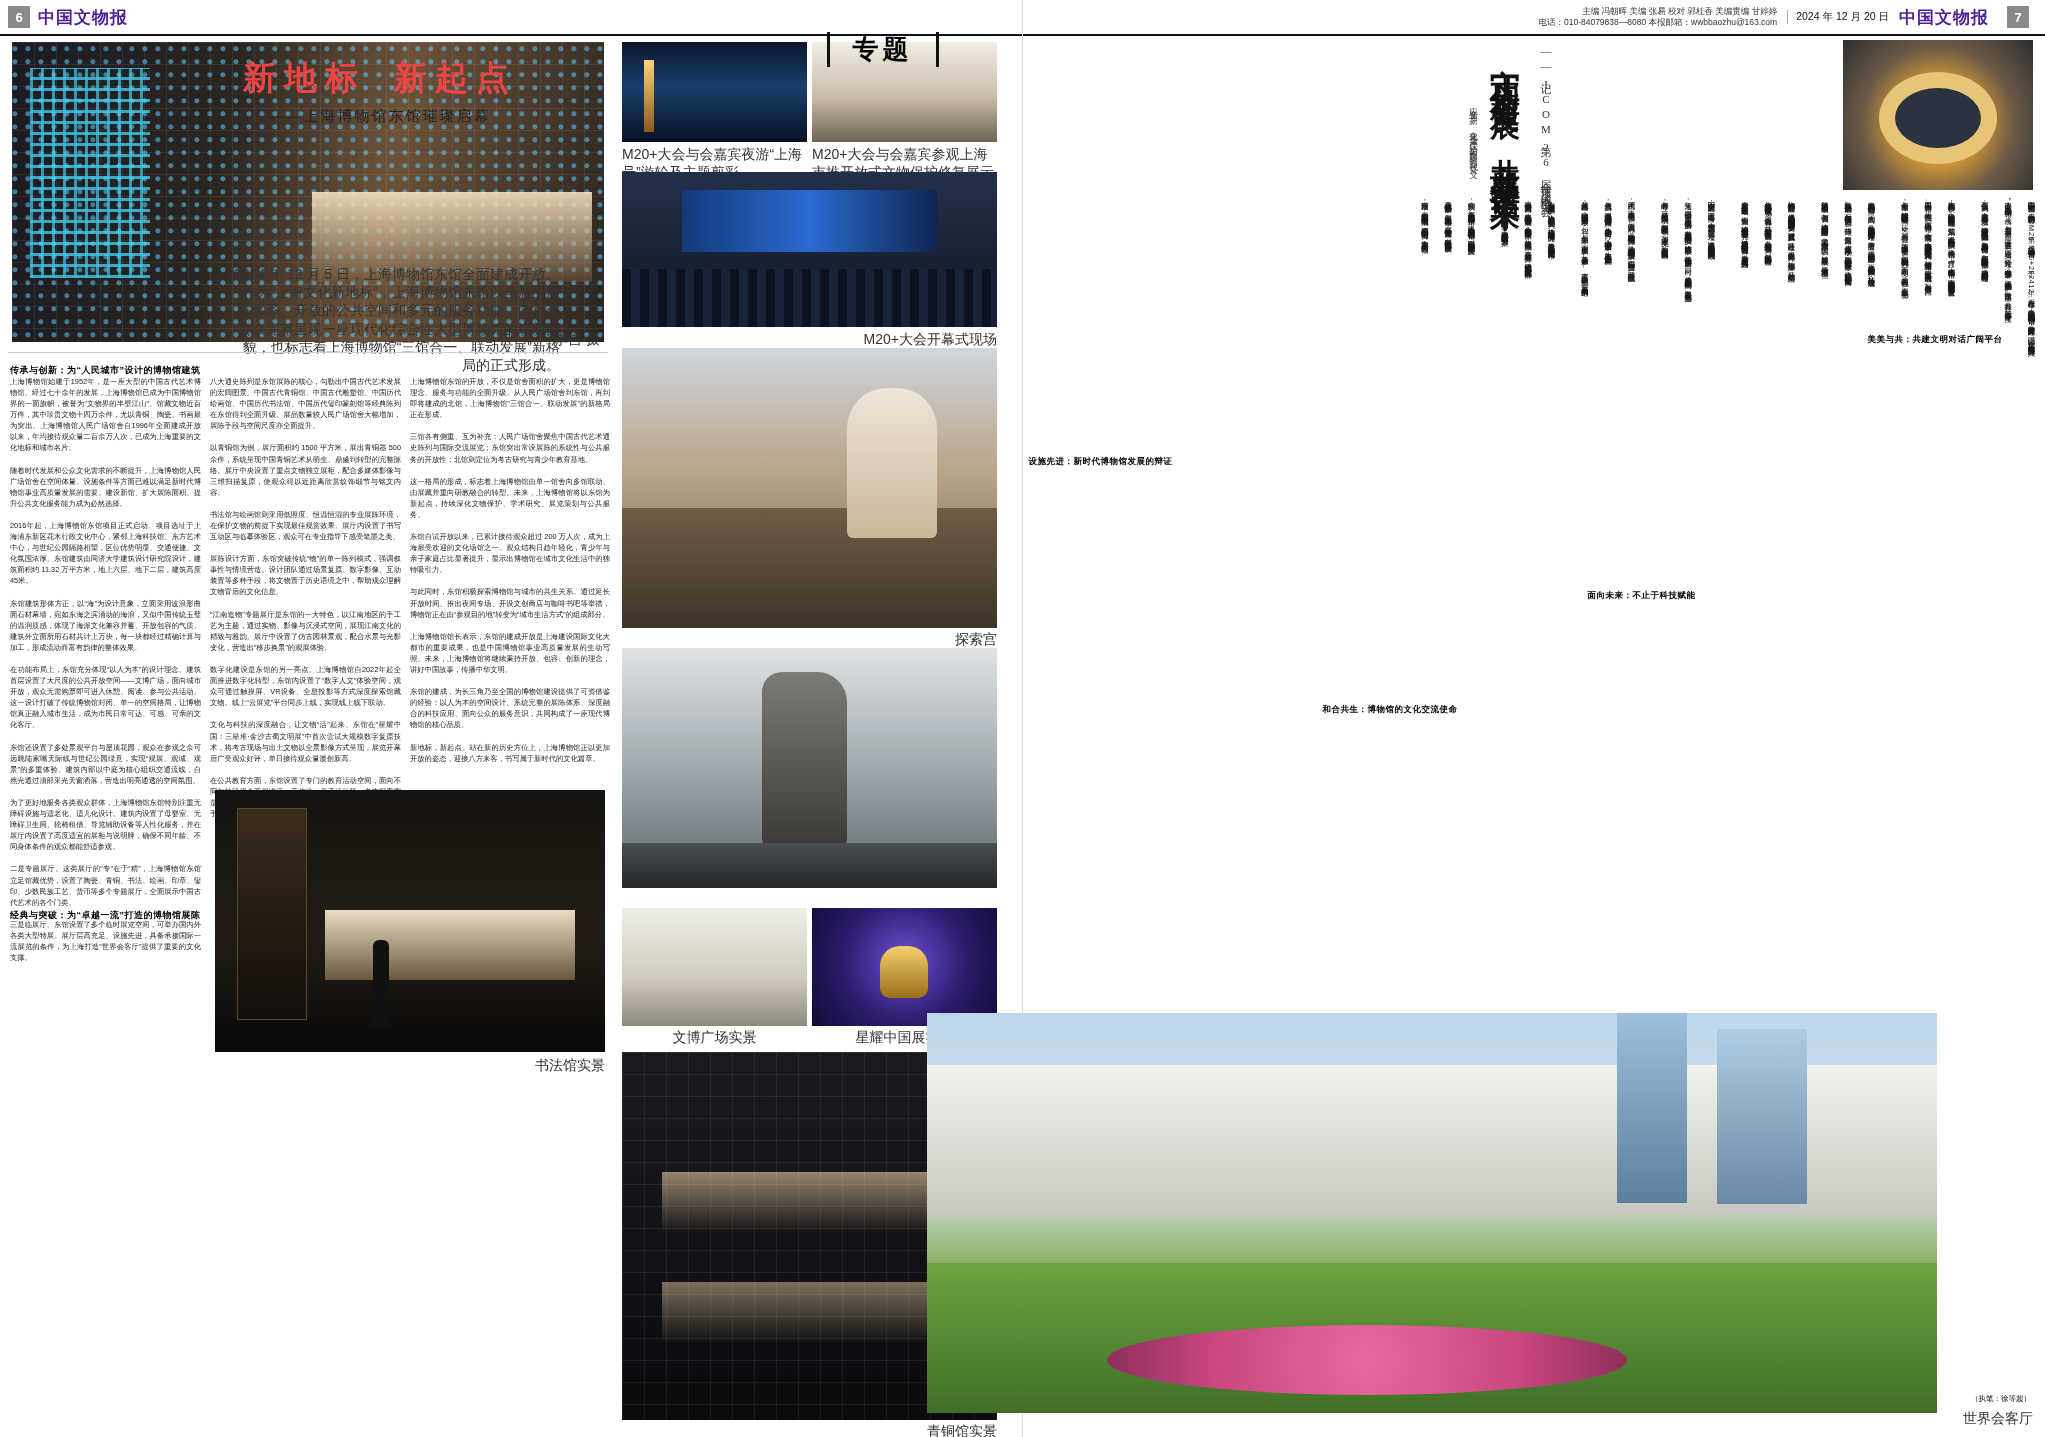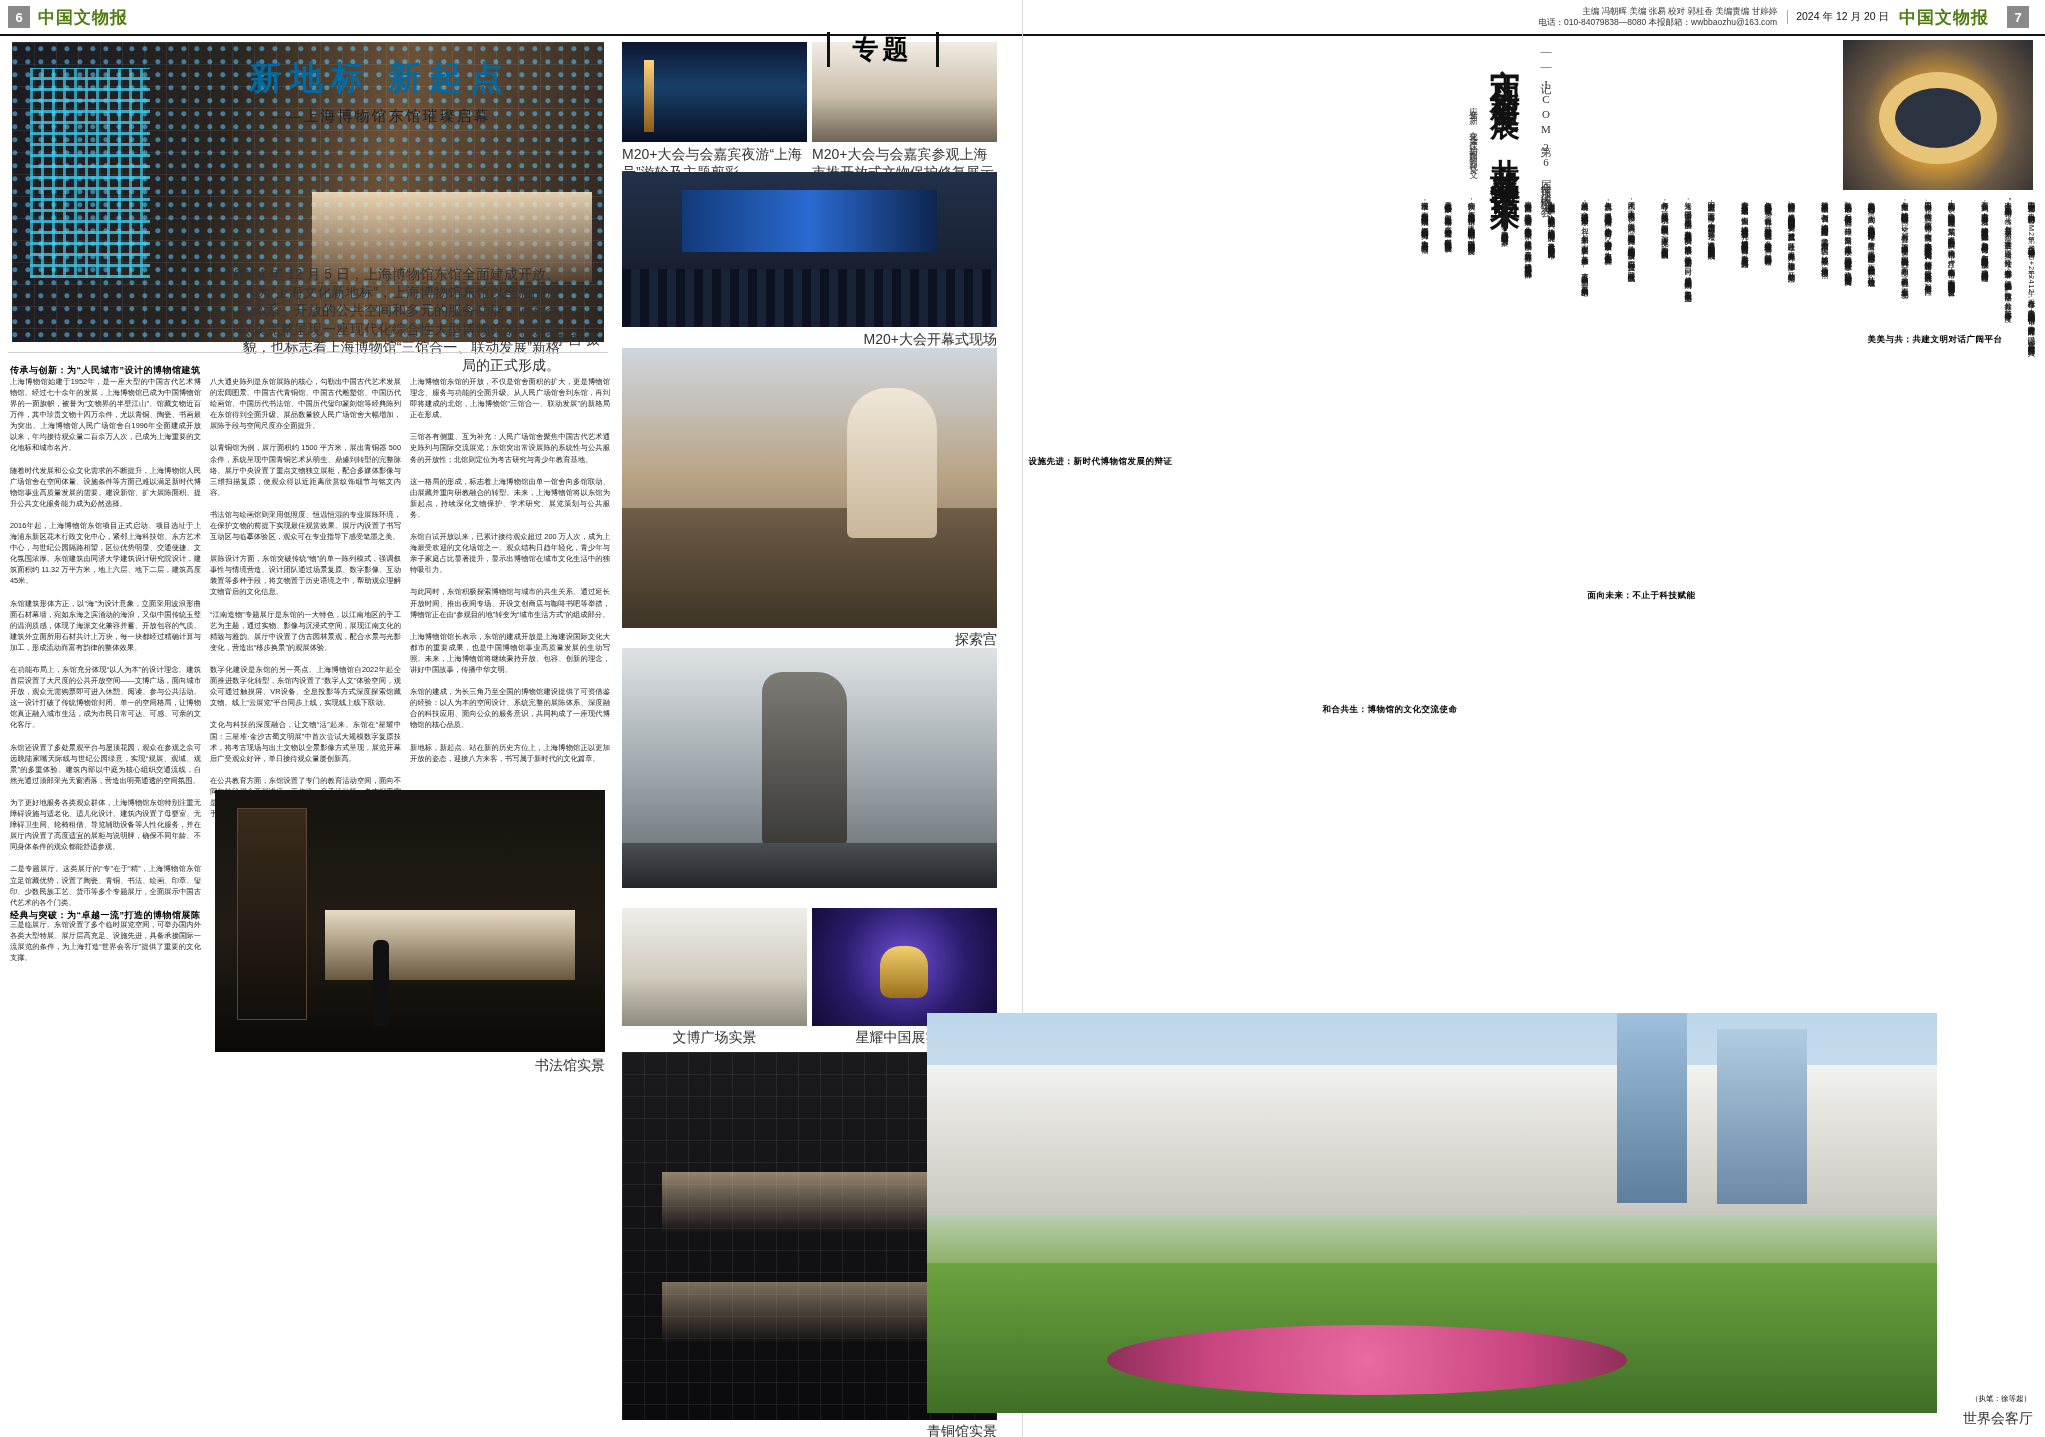--- a/index.html
+++ b/index.html
@@ -6,39 +6,39 @@
   body{font-family:"Liberation Sans","DejaVu Sans",sans-serif;}
   .page{width:2045px;height:1437px;background:#ffffff;position:relative;overflow:hidden;}
   .spread{position:absolute;inset:0;display:flex;}
   .sheet{position:relative;height:100%;}
   .sheet.left{width:1022px;border-right:1px solid #d8d8d8;}
   .sheet.right{width:1023px;}
 
   
   .masthead{position:absolute;top:0;left:0;right:0;height:34px;border-bottom:2px solid #111;display:flex;align-items:center;}
   .pgnum{width:22px;height:22px;background:#8a8a8a;color:#fff;font-size:13px;display:flex;align-items:center;justify-content:center;margin:0 8px;font-weight:bold;}
-  .paper-name{font-family:"Liberation Serif","DejaVu Serif",serif;font-size:17px;font-weight:bold;letter-spacing:1px;color:#4d7c0f;}
+  .paper-name{font-family:"Liberation Serif","DejaVu Serif",serif;font-size:17px;font-weight:bold;letter-spacing:1px;color:#4c1d95;}
   .mast-rule{flex:1;height:0;}
   .mast-right{margin-left:auto;display:flex;align-items:center;gap:10px;padding-right:8px;}
   .credits{font-size:8.5px;color:#333;line-height:1.35;text-align:right;}
   .issue-date{font-size:10.5px;color:#111;border-left:1px solid #aaa;padding-left:8px;}
 
   .section-title{position:absolute;top:30px;left:50%;transform:translateX(-50%);font-family:"Liberation Serif","DejaVu Serif",serif;font-size:26px;font-weight:bold;letter-spacing:4px;padding:2px 26px;}
   .section-title:before,.section-title:after{content:"";position:absolute;top:2px;bottom:2px;width:3px;background:#111;}
   .section-title:before{left:0;}
   .section-title:after{right:0;}
 
   
   .photo{position:absolute;overflow:hidden;background:#888;}
   .cap{position:absolute;font-size:14px;color:#333;line-height:1.3;}
   .cap.r{text-align:right;}
   .cap.c{text-align:center;}
 
   .headline{position:absolute;text-align:center;font-family:"Liberation Serif","DejaVu Serif",serif;}
-  .h1{font-size:33px;font-weight:bold;letter-spacing:8px;color:#0369a1;}
+  .h1{font-size:33px;font-weight:bold;letter-spacing:8px;color:#ef4444;font-family:Liberation Mono, monospace;}
   .h2{font-size:15px;color:#222;letter-spacing:2px;margin-top:6px;}
 
   .cols{position:absolute;display:flex;}
   .col{font-size:7.3px;line-height:1.52;color:#1a1a1a;text-align:justify;padding-right:9px;box-sizing:border-box;word-break:break-all;}
   .col:last-child{padding-right:0;}
   .subhead{font-weight:bold;font-size:9px;margin:4px 0 3px;letter-spacing:.5px;}
   .byline{text-align:right;font-size:7.5px;margin-top:4px;}
 
   
   .vtitle{position:absolute;writing-mode:vertical-rl;text-orientation:upright;font-family:"Liberation Serif","DejaVu Serif",serif;}

